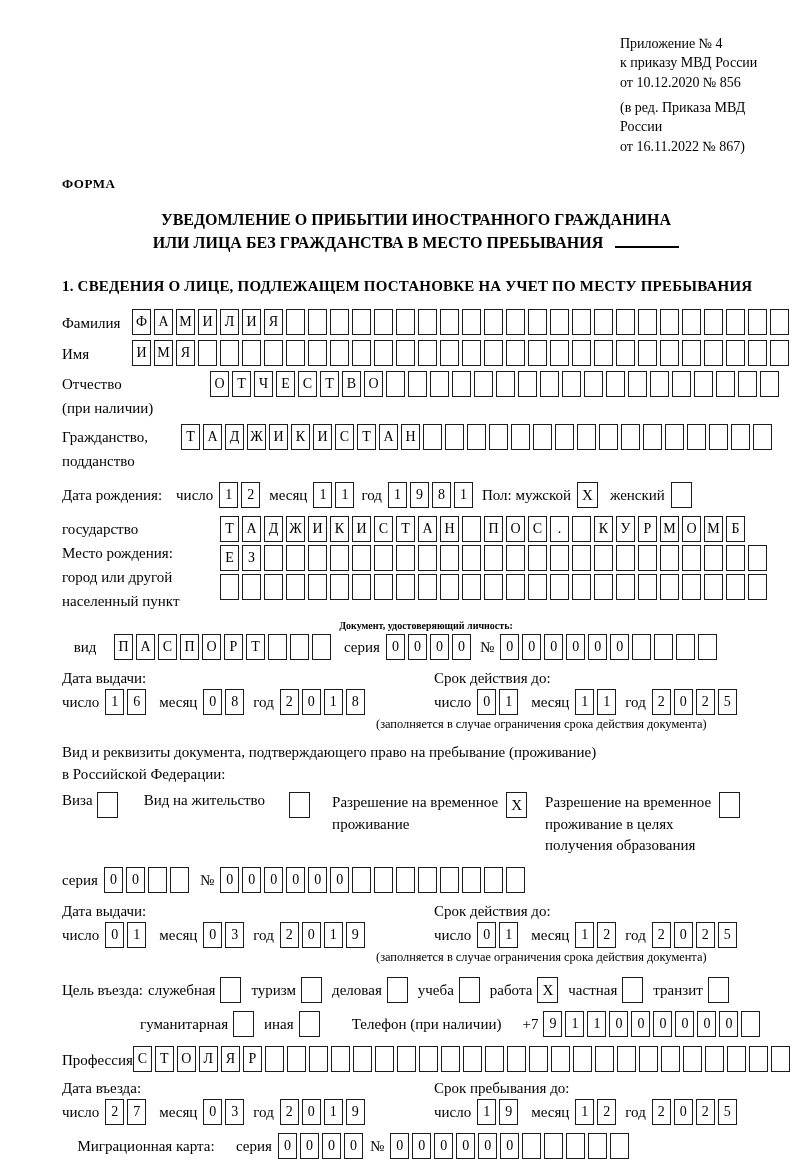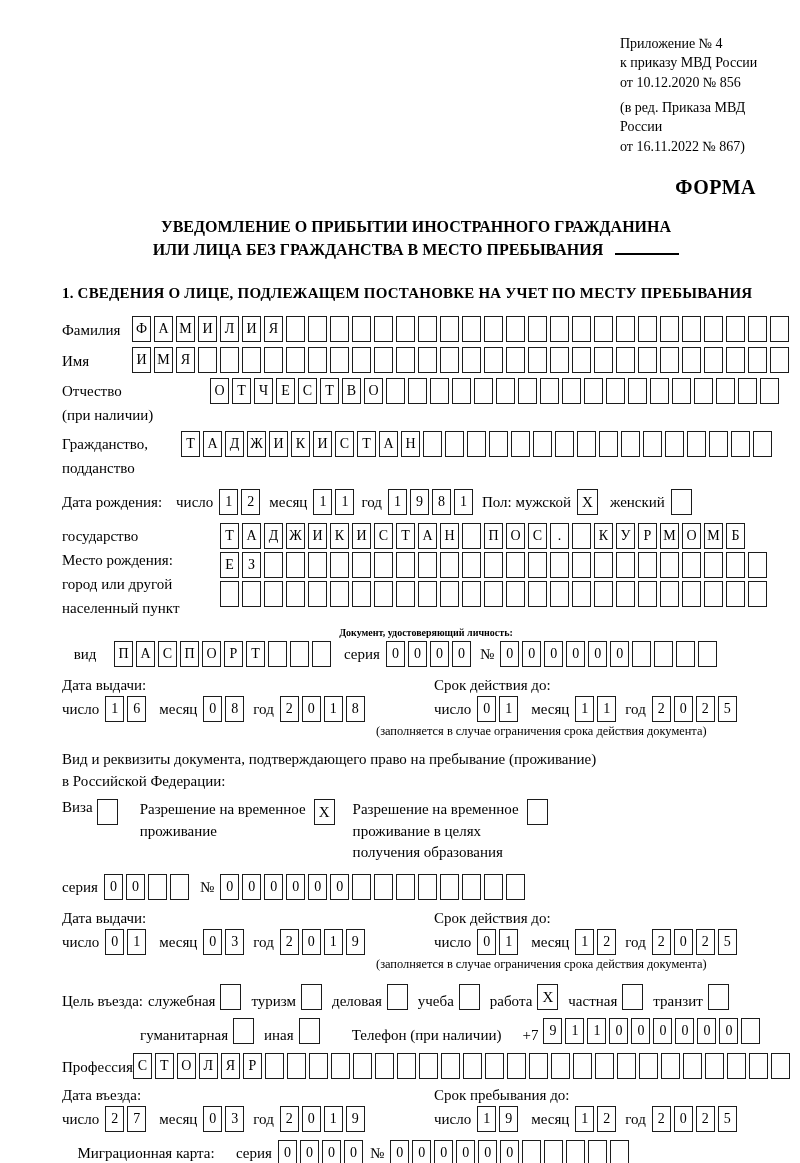--- a/index.html
+++ b/index.html
@@ -6,21 +6,21 @@
   html,body { margin:0; padding:0; background:#ffffff; }
   body {
     width:800px; height:1163px; overflow:hidden;
     font-family:"Liberation Serif", serif; color:#000;
   }
   .page { position:relative; width:800px; height:1115px; padding:34px 10px 0 62px; }
 
   
   .annex { margin-left:558px; font-size:14px; line-height:1.38; }
   .annex .note { margin-top:6px; }
-  .forma { text-align:right; font-weight:bold; font-size:20px; margin:20px 34px 0 0; letter-spacing:.5px; }
+  .forma { font-weight:bold; font-size:13px; margin:20px 34px 0 0; letter-spacing:.5px; }
   .title { text-align:center; font-weight:bold; font-size:16px; margin:16px 0 0 -20px; line-height:1.45; }
   .blank-line { display:inline-block; width:64px; border-bottom:2px solid #000; height:14px; margin-left:12px; }
   .section { font-weight:bold; font-size:15px; margin-top:24px; letter-spacing:.2px; }
 
   
   .row { display:flex; align-items:flex-start; margin-top:5px; }
   .lbl { font-size:15px; line-height:20px; padding-top:4px; }
   .lbl2 { font-size:15px; line-height:22px; padding-top:2px; }
   .cellrow { display:flex; flex-wrap:nowrap; }
   .cell {
@@ -45,21 +45,21 @@
   .dgroup { }
   .dhead { font-size:15px; margin-bottom:2px; }
   .dnote { font-size:12.4px; white-space:nowrap; margin-top:2px; margin-left:-58px; }
 
   .plain { font-size:15px; margin-top:10px; line-height:1.45; }
 
   .visa-row { margin-top:6px; align-items:flex-start; font-size:15px; }
   .visa-row .grp { display:flex; align-items:flex-start; }
   .ctr { text-align:left; line-height:1.45; }
 
-  .purpose-row { margin-top:12px; align-items:flex-end; font-size:15px; flex-wrap:nowrap; }
+  .purpose-row { margin-top:12px; align-items:center; font-size:15px; flex-wrap:nowrap; }
   .purpose-row .t { margin-right:5px; }
   .purpose-row .cb { margin-right:10px; }
 </style>
 </head>
 <body>
 
 <div class="page">
 
   <div class="annex">
     <div>Приложение № 4</div>
@@ -427,20 +427,24 @@
   <div class="plain">
     <div>Вид и реквизиты документа, подтверждающего право на пребывание (проживание)</div>
     <div>в Российской Федерации:</div>
   </div>
 
   <div class="row visa-row">
     <span class="grp">
       <span>Виза</span>
       <span class="cb" style="margin-left:4px"></span>
     </span>
+    <span class="grp" style="margin-left:26px">
+      <span>Вид на жительство</span>
+      <span class="cb" style="margin-left:24px"></span>
+    </span>
     <span class="grp" style="margin-left:22px">
       <span class="ctr">
         <span>Разрешение на временное</span><br>
         <span>проживание</span>
       </span>
       <span class="cb" style="margin-left:8px">X</span>
     </span>
     <span class="grp" style="margin-left:18px">
       <span class="ctr">
         <span>Разрешение на временное</span><br>

